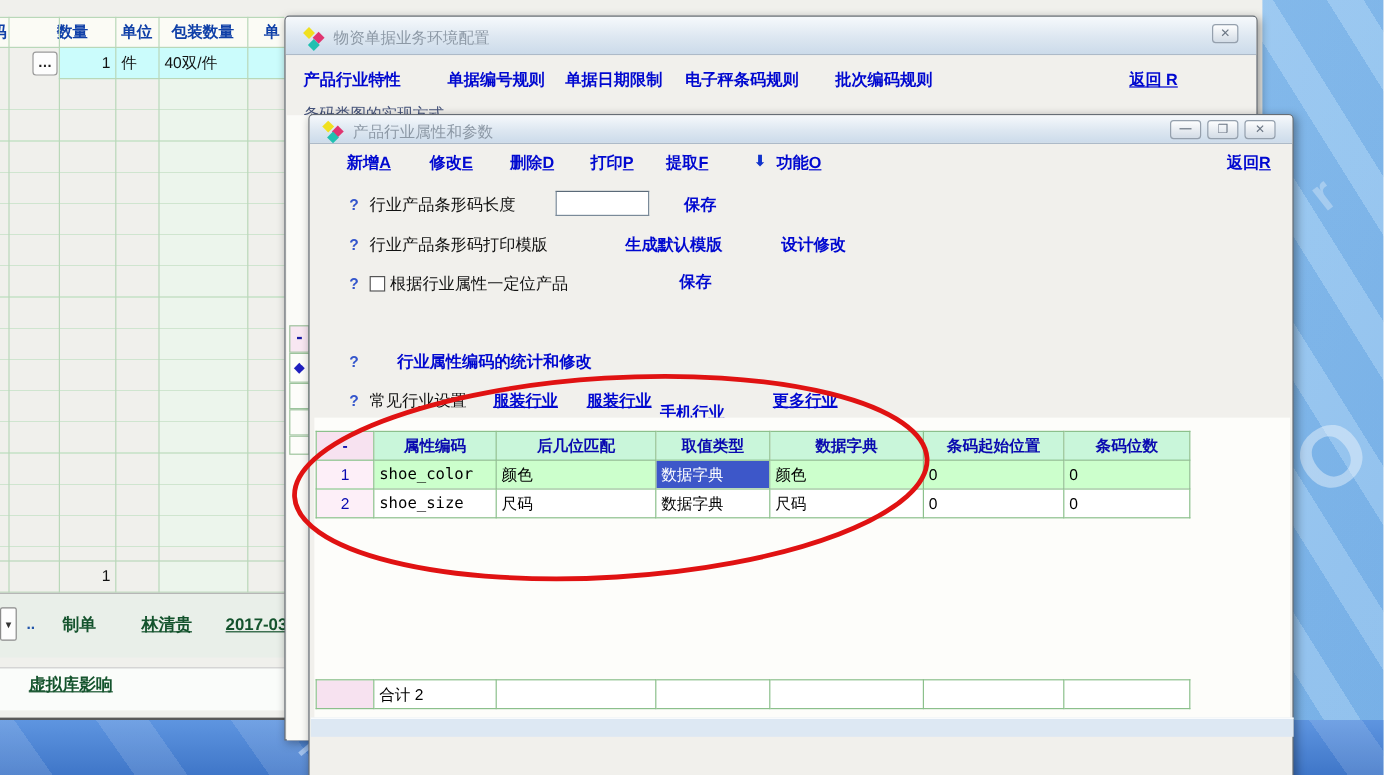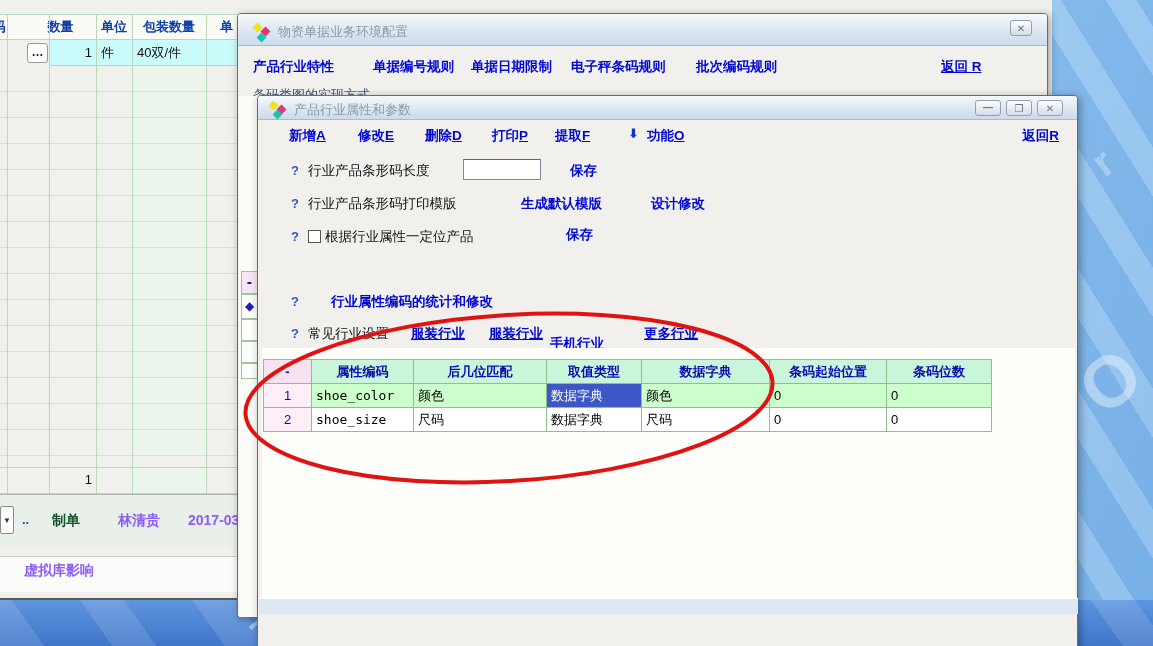--- a/index.html
+++ b/index.html
@@ -31,21 +31,21 @@
     border-top:1px solid #b9d8b9; border-bottom:1px solid #b9d8b9; }
   .bg-htxt { color:#1040a8; font-weight:bold; font-size:13px; line-height:24px; text-align:center; }
   .row1-cyan { left:49px; top:40px; width:188px; height:26px; background:#cbfcfc; border-bottom:1px solid #b9d8b9; }
   .cell-txt { font-size:13px; color:#111; line-height:26px; }
   .more-btn { left:27px; top:43px; width:21px; height:20px; background:#fdfdfd; border:1px solid #9a9a9a;
     border-radius:3px; font-size:12px; font-weight:bold; text-align:center; line-height:16px; color:#222; }
   .grid-rows { left:0; top:66px; width:237px; height:390px;
     background:repeating-linear-gradient(to bottom, transparent 0 25px, #cfe5cf 25px 26px); }
   .pack-tint { left:132px; width:74px; background:#ecf5ec; }
   .footer-panel { left:0; top:494px; width:237px; height:54px; background:#e9efe9; border-top:1px solid #b6b6b6; }
-  .teal { color:#8b5cf6; font-weight:bold; }
+  .teal { color:#14532d; font-weight:bold;text-decoration:underline; }
   .drop-btn { left:0px; top:506px; width:14px; height:28px; background:#fdfdfd; border:1px solid #8a8a8a;
     border-radius:2px; font-size:8px; color:#333; text-align:center; line-height:28px; }
   .virt-strip { left:0; top:556px; width:237px; height:36px; background:#fafcfa; border-top:1px solid #cccccc; }
 
   
   .dlg { background:#f1f0ec; border:1px solid #666d75; border-radius:4px 4px 0 0;
     box-shadow:2px 2px 8px rgba(0,0,0,.35); }
   .titlebar { left:0; top:0; width:100%; background:linear-gradient(180deg,#f6f9fc 0%,#dde7f1 55%,#ccdbea 100%);
     border-bottom:1px solid #adbac8; border-radius:3px 3px 0 0; }
   .title-txt { color:#8d99a6; font-size:13px; }
@@ -230,19 +230,41 @@
       <td class="mono">shoe_size</td>
       <td>尺码</td>
       <td>数据字典</td>
       <td>尺码</td>
       <td>0</td>
       <td>0</td>
     </tr>
   </tbody>
     </table>
 
+  <table class="abs attr-tbl" style="left:5px;top:470px;width:728px;">
+    <colgroup>
+        <col style="width:48px">
+        <col style="width:102px">
+        <col style="width:133px">
+        <col style="width:95px">
+        <col style="width:128px">
+        <col style="width:117px">
+        <col style="width:105px">
+      </colgroup>
+    <tbody>
+        <tr>
+      <td class="pink"></td>
+      <td>合计 2</td>
+      <td></td>
+      <td></td>
+      <td></td>
+      <td></td>
+      <td></td>
+    </tr>
+  </tbody>
+    </table>
 
   <div class="abs" style="left:1px;top:502px;width:819px;height:16px;background:#dde8f3;border-top:1px solid #ffffff;"></div>
 </div>
 
 <svg class="abs" style="left:0;top:0;pointer-events:none;" width="1153" height="646">
   <ellipse cx="509" cy="398" rx="264" ry="83" transform="rotate(-3.5 509 398)" fill="none" stroke="#e01212" stroke-width="4"></ellipse>
 </svg>
 
 </body></html>

